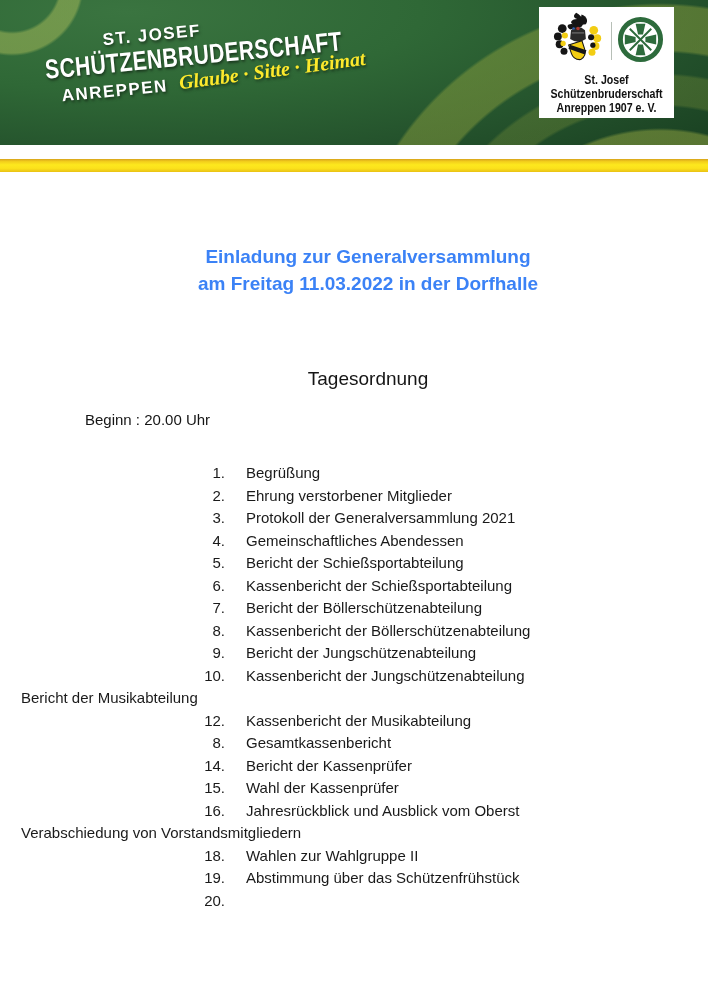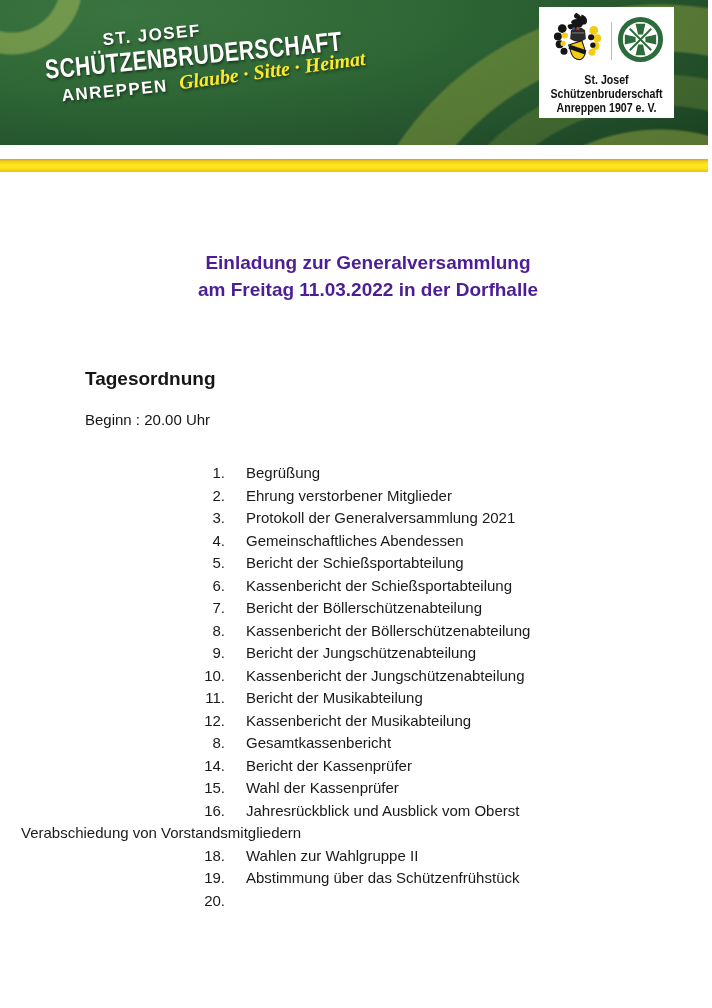--- a/index.html
+++ b/index.html
@@ -58,26 +58,26 @@
   .badge-text div { transform:scaleX(0.85); transform-origin:50% 50%; white-space:nowrap; }
 
   
   .gold-stripe {
     position:absolute; left:0; top:159px; width:708px; height:13px;
     background: linear-gradient(180deg, #d8a31b 0%, #f3cf1c 20%, #fde81e 45%, #fbe11b 72%, #e9c114 100%);
   }
 
   
   .doc-title {
-    position:absolute; left:85px; top:249px; width:566px; margin:0;
-    text-align:center; font-size:19px; line-height:27px; font-weight:bold; color:#4c1d95;
+    position:absolute; left:85px; top:243px; width:566px; margin:0;
+    text-align:center; font-size:19px; line-height:27px; font-weight:bold; color:#3b82f6;
   }
   .section-heading {
     position:absolute; left:85px; top:368px; width:566px; margin:0;
-    text-align:left; font-size:19px; font-weight:bold; color:#151515;
+    text-align:center; font-size:19px; font-weight:normal; color:#151515;
   }
   .begin-line {
     position:absolute; left:85px; top:411px; font-size:15px; font-weight:normal; color:#151515;
   }
   .agenda {
     position:absolute; left:0; top:462px; margin:0; padding:0; list-style:none;
     font-size:15px; line-height:22.5px; color:#1a1a1a;
   }
   .agenda-row { display:flex; }
   .agenda-num { display:inline-block; width:225px; text-align:right; }
@@ -212,21 +212,20 @@
           <span class="agenda-num">9.</span>
           <span class="agenda-txt">Bericht der Jungschützenabteilung</span>
         </li>
 
         <li class="agenda-row">
           <span class="agenda-num">10.</span>
           <span class="agenda-txt">Kassenbericht der Jungschützenabteilung</span>
         </li>
 
         <li class="agenda-row">
-          <span class="agenda-num">11.</span>
           <span class="agenda-txt">Bericht der Musikabteilung</span>
         </li>
 
         <li class="agenda-row">
           <span class="agenda-num">12.</span>
           <span class="agenda-txt">Kassenbericht der Musikabteilung</span>
         </li>
 
         <li class="agenda-row">
           <span class="agenda-num">8.</span>

